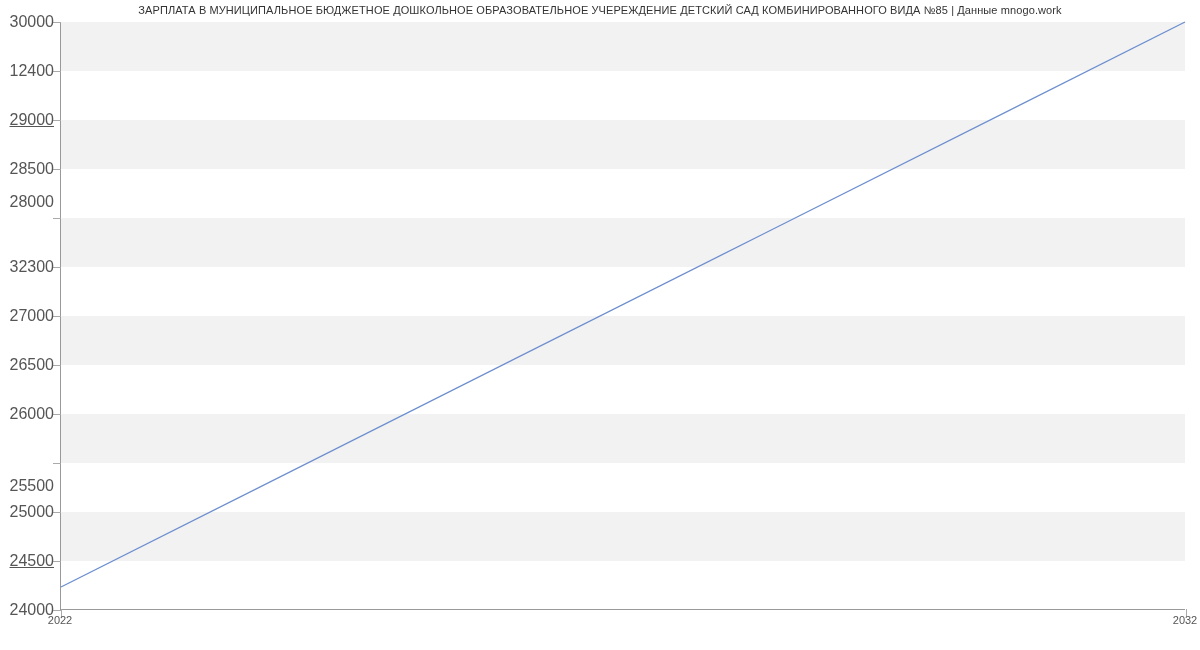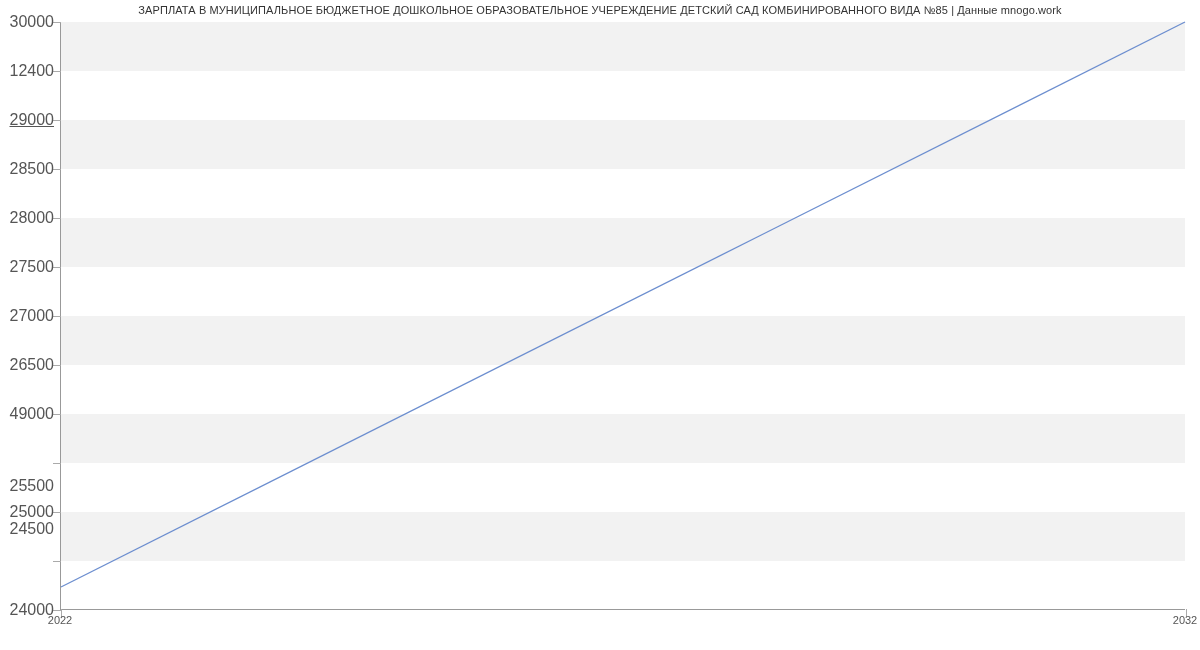--- a/index.html
+++ b/index.html
@@ -108,27 +108,27 @@
       <div class="y-tick" style="top: 245px;"></div>
       <div class="y-tick" style="top: 196px;"></div>
       <div class="y-tick" style="top: 147px;"></div>
       <div class="y-tick" style="top: 98px;"></div>
       <div class="y-tick" style="top: 49px;"></div>
       <div class="y-tick" style="top: 0px;"></div>
       <div class="x-tick" style="left: 0px;"></div>
       <div class="x-tick" style="left: 1125px;"></div>
     </div>
 <div class="y-tick-label" style="top: 610px;">24000</div>
-    <div class="y-tick-label" style="top: 529px;">24500</div>
+    <div class="y-tick-label" style="top: 561px; text-decoration: underline;">24500</div>
     <div class="y-tick-label" style="top: 512px;">25000</div>
     <div class="y-tick-label" style="top: 486px;">25500</div>
-    <div class="y-tick-label" style="top: 414px;">49000</div>
+    <div class="y-tick-label" style="top: 414px;">26000</div>
     <div class="y-tick-label" style="top: 365px;">26500</div>
     <div class="y-tick-label" style="top: 316px;">27000</div>
-    <div class="y-tick-label" style="top: 267px;">27500</div>
-    <div class="y-tick-label" style="top: 218px; margin-left: 7px;">28000</div>
+    <div class="y-tick-label" style="top: 267px;">32300</div>
+    <div class="y-tick-label" style="top: 202px; margin-left: 7px;">28000</div>
     <div class="y-tick-label" style="top: 169px; margin-left: 29px;">28500</div>
     <div class="y-tick-label" style="top: 120px; text-decoration: underline;">29000</div>
     <div class="y-tick-label" style="top: 71px;">12400</div>
     <div class="y-tick-label" style="top: 22px;">30000</div>
     <div class="x-tick-label" style="left: 60px;">2022</div>
     <div class="x-tick-label" style="left: 1185px;">2032</div>
   </div>
 
 </body></html>

